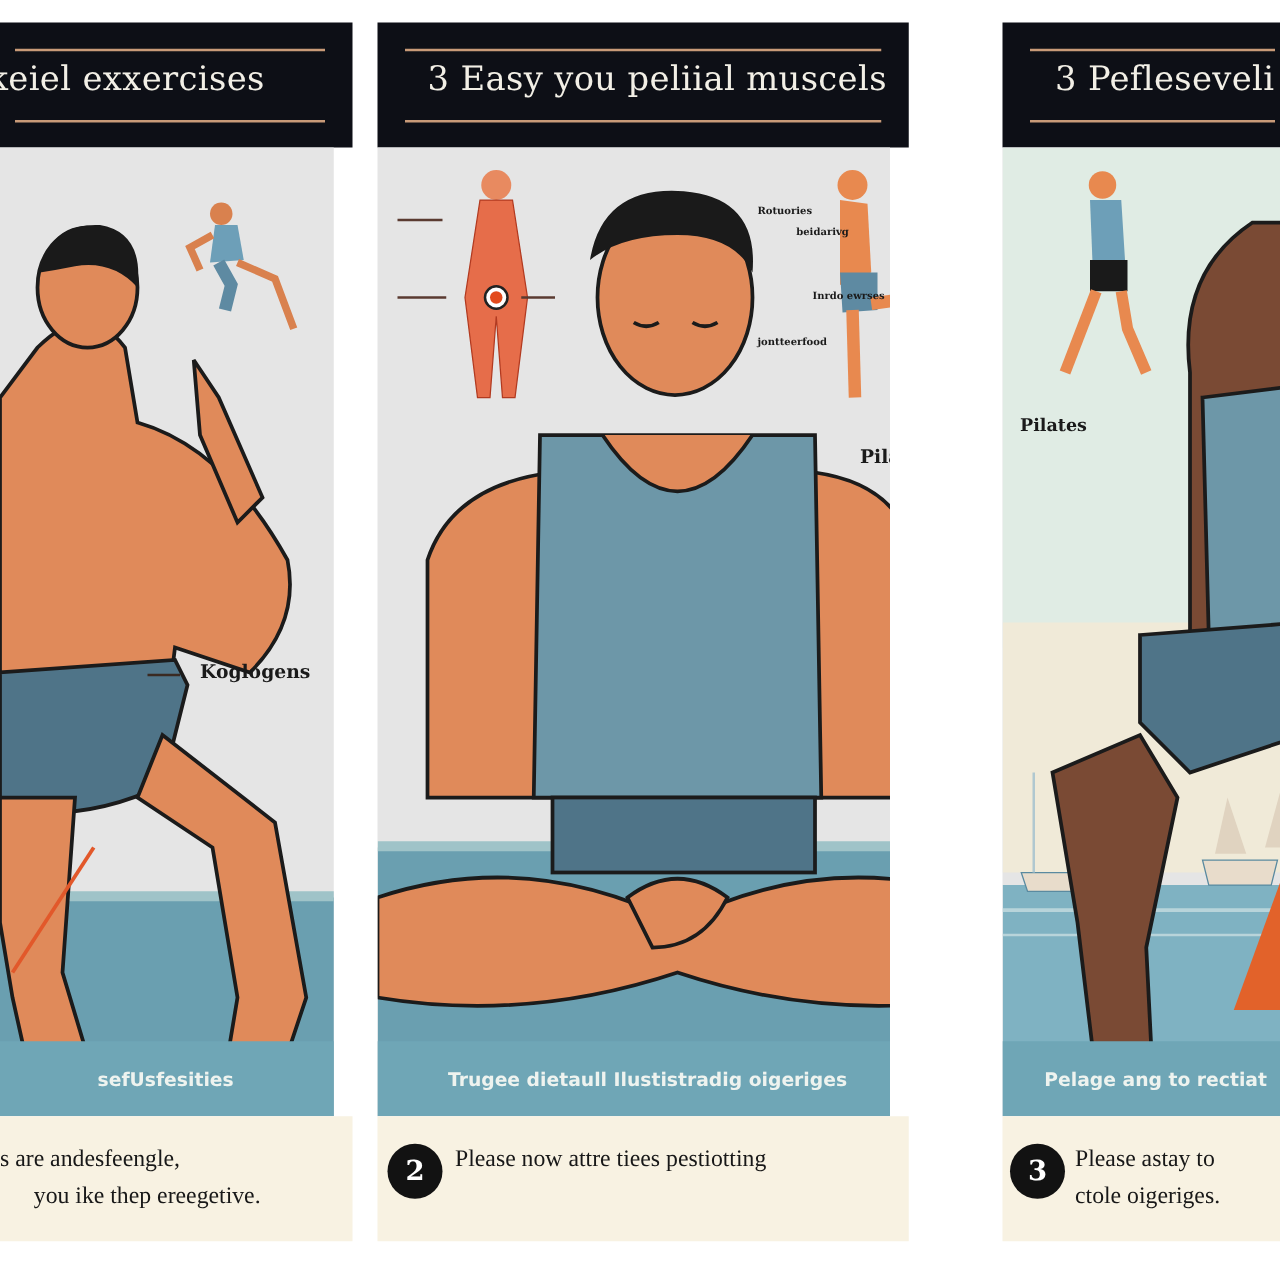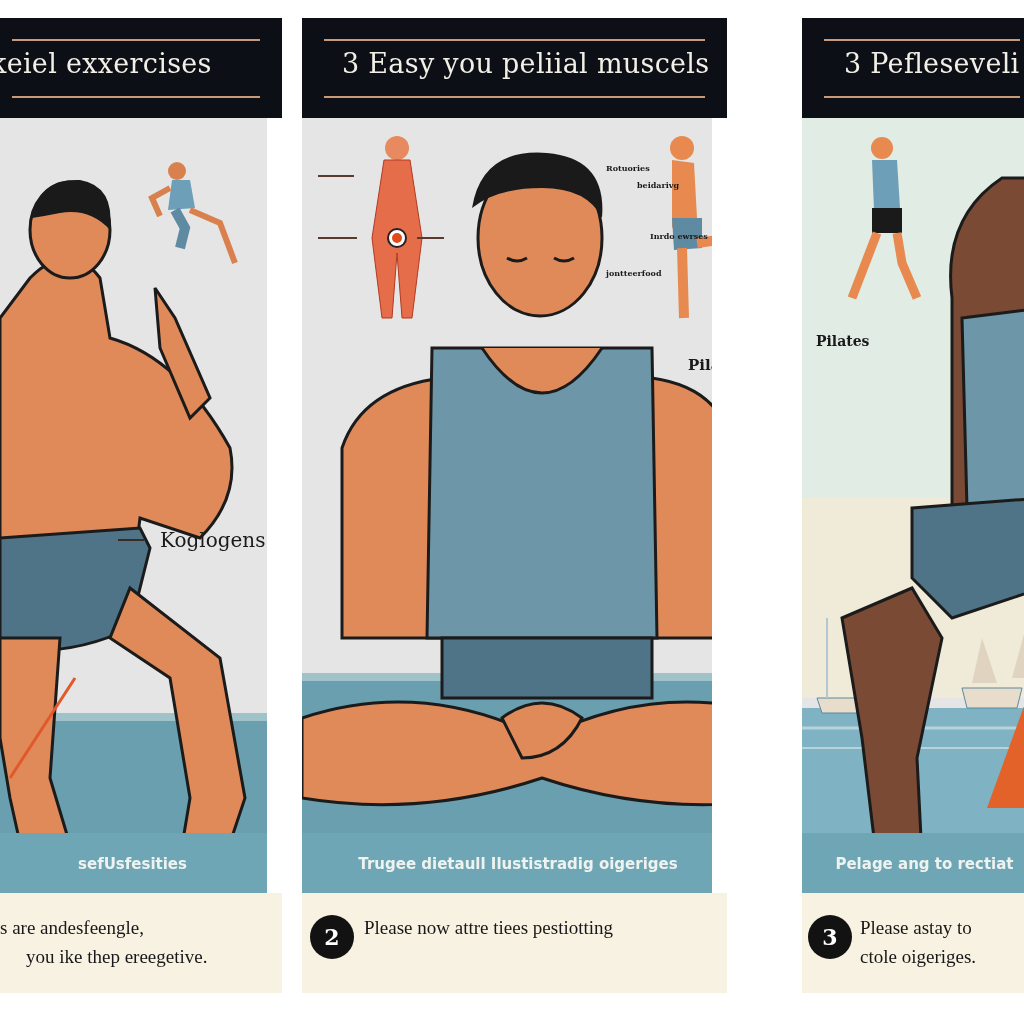--- a/index.html
+++ b/index.html
@@ -88,28 +88,28 @@
       <path d="M165 170 L185 200 L220 280 L200 300 L170 230 Z" fill="#e08a5a" stroke="#1b1b1b" stroke-width="3"></path>
 
       <path d="M10 420 L150 410 L160 430 L140 510 Q80 540 10 530 Z" fill="#4f7488" stroke="#1b1b1b" stroke-width="3"></path>
 
       <path d="M140 470 L230 540 L255 680 L225 770 L185 770 L200 680 L180 560 L120 520 Z" fill="#e08a5a" stroke="#1b1b1b" stroke-width="3"></path>
       <path d="M10 520 L70 520 L60 660 L90 760 L40 770 L20 680 L10 620 Z" fill="#e08a5a" stroke="#1b1b1b" stroke-width="3"></path>
 
       <path d="M20 660 L85 560" stroke="#e2582a" stroke-width="3"></path>
     </svg>
     <div class="leader" style="left:128px; top:421px; width:26px;"></div>
-    <div class="label" style="left:170px; top:410px; font-size:20px; font-weight:normal;">Koglogens</div>
+    <div class="label" style="left:170px; top:410px; font-size:15px; font-weight:bold;">Koglogens</div>
     <div class="art-caption" style="padding-left:8px;">sefUsfesities</div>
   </div>
 
   <div class="panel-footer">
     <div class="footer-text" style="left:10px;">
       <div>s are andesfeengle,</div>
-      <div style="padding-left:26px;">you ike thep ereegetive.</div>
+      <div style="padding-left:4px;margin-left:23px;">you ike thep ereegetive.</div>
     </div>
   </div>
 </section>
 
 <section class="panel" style="left:302px; width:425px;">
   <div class="panel-header">
     <div class="rule top"></div>
     <div class="panel-title" style="left:40px;">3 Easy you peliial muscels</div>
     <div class="rule bottom"></div>
   </div>

